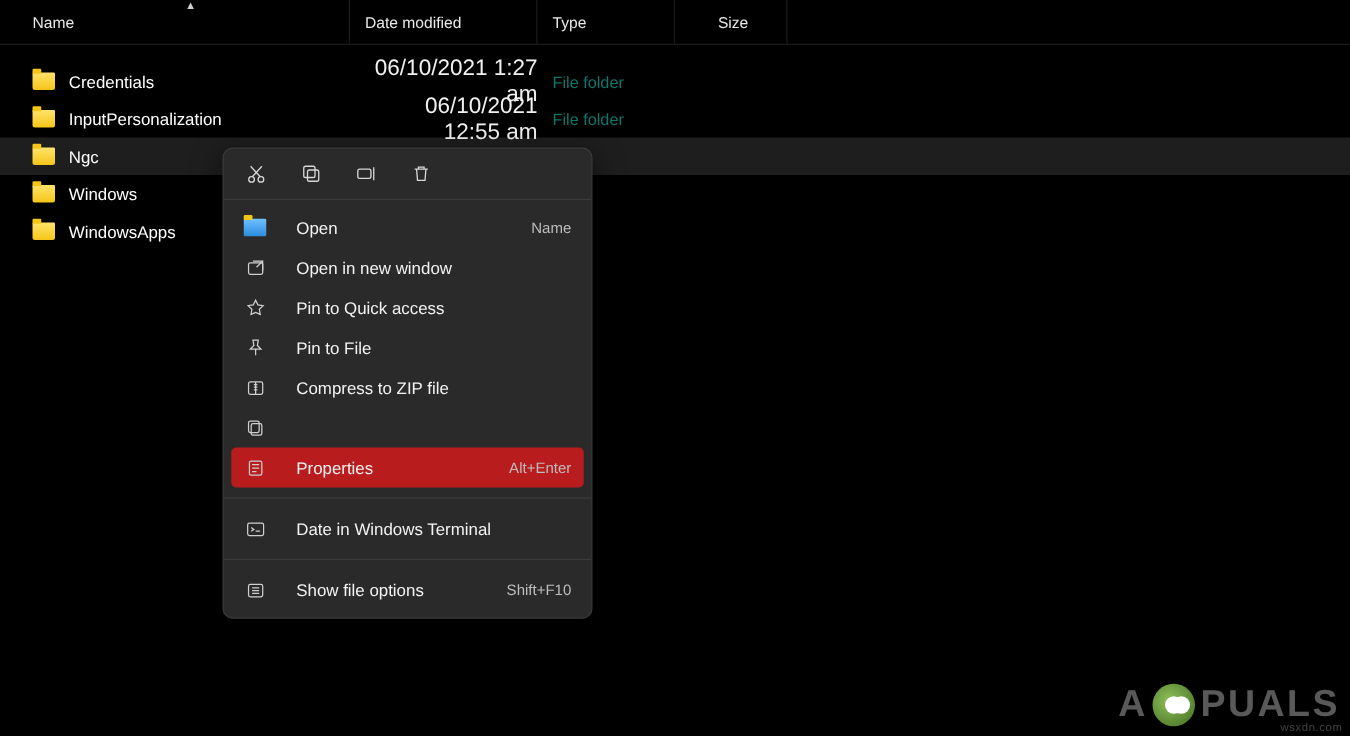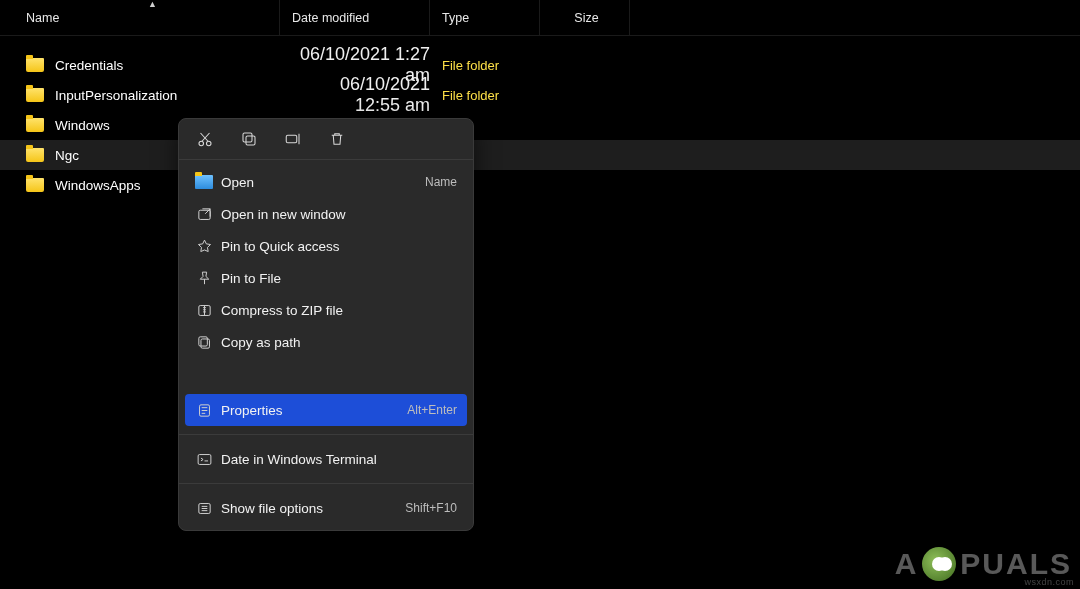--- a/index.html
+++ b/index.html
@@ -64,21 +64,21 @@
     color: #fff;
     font-size: 13.5px;
     cursor: pointer;
   }
   .row.selected { background: #1e1e1e; }
   .row.selected .cell-date,
   .row.selected .cell-type { visibility: hidden; }
 
   .cell-name { width: 254px; display: flex; align-items: center; gap: 11px; }
   .cell-date { width: 150px; padding-left: 12px; color: #f0f0f0; font-size: 18px; text-align: right; }
-  .cell-type { width: 110px; padding-left: 12px; color: #fde047; font-size: 13px; }
+  .cell-type { width: 110px; padding-left: 12px; color: #0f766e; font-size: 13px; }
   .cell-size { width: 90px;  padding-left: 12px; }
 
   .folder-icon {
     width: 18px;
     height: 14px;
     background: linear-gradient(#ffe36b, #f5c518);
     border-radius: 1px 1px 2px 2px;
     position: relative;
   }
   .folder-icon::before {
@@ -124,28 +124,28 @@
     padding: 6px 6px;
   }
   .cm-sep {
     height: 1px;
     background: #3b3b3b;
     margin: 2px 0;
   }
   .cm-item {
     display: flex;
     align-items: center;
-    gap: 8px;
+    gap: 24px;
     height: 32px;
     padding: 0 10px;
     border-radius: 4px;
     color: #f2f2f2;
     cursor: pointer;
   }
-  .cm-item.highlight { background: #1d4ed8; margin-top: 36px; }
+  .cm-item.highlight { background: #b91c1c; }
   .cm-item .lbl { flex: 1; }
   .cm-item .hint { color: #bdbdbd; font-size: 12px; }
   .cm-item .ic { width: 18px; height: 18px; display: flex; align-items: center; justify-content: center; }
   .cm-item .ic svg { width: 17px; height: 17px; stroke: #cfcfcf; fill: none; stroke-width: 1.4; }
 
   .open-ic {
     width: 18px; height: 14px;
     background: linear-gradient(#6ec1ff, #2d8cdd);
     border-radius: 1px;
     position: relative;
@@ -220,33 +220,33 @@
     </div>
     <div class="row">
     <div class="cell-name">
       <span class="folder-icon"></span>
       <span>InputPersonalization</span>
     </div>
     <div class="cell-date">06/10/2021 12:55 am</div>
     <div class="cell-type">File folder</div>
     <div class="cell-size"></div>
     </div>
-    <div class="row">
-    <div class="cell-name">
-      <span class="folder-icon"></span>
-      <span>Windows</span>
+    <div class="row selected">
+    <div class="cell-name">
+      <span class="folder-icon"></span>
+      <span>Ngc</span>
     </div>
     <div class="cell-date"></div>
     <div class="cell-type"></div>
     <div class="cell-size"></div>
     </div>
-    <div class="row selected">
-    <div class="cell-name">
-      <span class="folder-icon"></span>
-      <span>Ngc</span>
+    <div class="row">
+    <div class="cell-name">
+      <span class="folder-icon"></span>
+      <span>Windows</span>
     </div>
     <div class="cell-date"></div>
     <div class="cell-type"></div>
     <div class="cell-size"></div>
     </div>
     <div class="row">
     <div class="cell-name">
       <span class="folder-icon"></span>
       <span>WindowsApps</span>
     </div>
@@ -332,21 +332,20 @@
       <span class="lbl">Compress to ZIP file</span>
       <span class="hint"></span>
         </div>
         <div class="cm-item">
       <span class="ic">
             <svg viewBox="0 0 24 24">
               <rect x="7" y="7" width="12" height="13" rx="2"></rect>
               <rect x="4" y="4" width="12" height="13" rx="2"></rect>
             </svg>
           </span>
-      <span class="lbl">Copy as path</span>
       <span class="hint"></span>
         </div>
         <div class="cm-item highlight">
       <span class="ic">
             <svg viewBox="0 0 24 24">
               <rect x="5" y="4" width="14" height="16" rx="2"></rect>
               <path d="M8 8h8 M8 12h8 M8 16h5"></path>
             </svg>
           </span>
       <span class="lbl">Properties</span>

